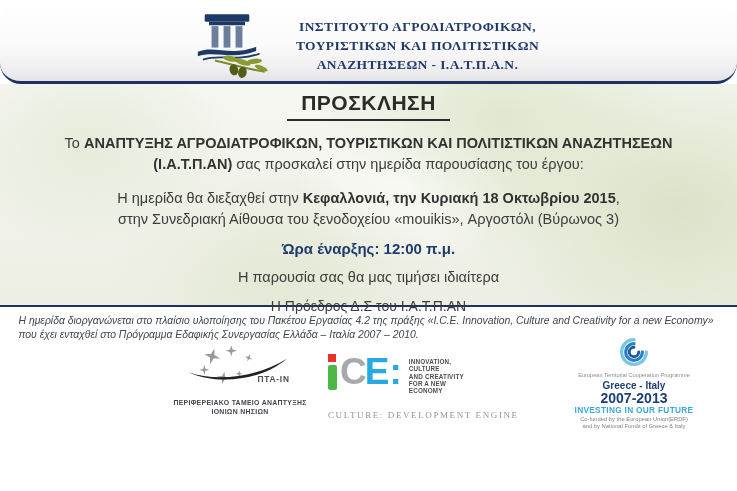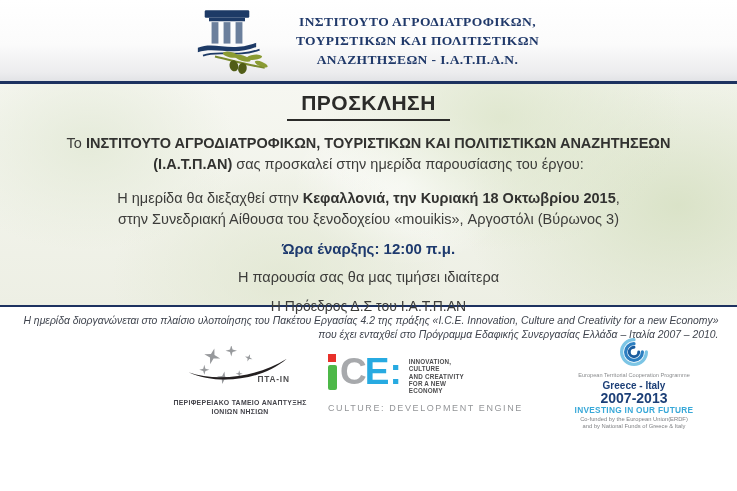--- a/index.html
+++ b/index.html
@@ -6,21 +6,21 @@
   .page{
     position:relative;width:737px;height:491px;margin:0 auto;
     background:#fff;overflow:hidden;
     font-family:"Liberation Sans",sans-serif;
   }
   
   .header{
     height:81px;
     background:linear-gradient(#ffffff 0%,#fbfbfb 55%,#ececee 90%,#e2e3e6 100%);
     border-bottom:3px solid #1d3260;
-    display:flex;align-items:center;justify-content:center;
+    display:flex;align-items:flex-end;justify-content:center;border-radius:21px;
   }
   .header-inner{display:flex;align-items:center;gap:26px;margin-left:-14px;}
   .logo-svg{width:86px;height:72px;flex:0 0 auto;}
   .inst-name{
     font-family:"Liberation Serif",serif;font-weight:bold;
     color:#20396a;font-size:13.5px;line-height:19px;
     text-align:center;letter-spacing:.4px;
   }
   
   .main{
@@ -43,37 +43,37 @@
   .intro b,.event b{font-weight:bold;color:#323230;}
   .proj{margin:14px 0 0;font-size:16.5px;line-height:20px;font-weight:bold;color:#223a68;letter-spacing:.2px;}
   .event{margin:14px auto 0;font-size:14.5px;line-height:21px;color:#3c3c3a;width:700px;}
   .time{margin:10px 0 0;font-size:15px;line-height:18px;font-weight:bold;color:#1e3a6e;}
   .honor{margin:10px 0 0;font-size:14.5px;line-height:18px;color:#3c3c3a;}
   .sig-role{margin:12px 0 0;font-size:14px;line-height:16px;color:#3c3c3a;}
   .sig-name{margin:1px 0 0;font-size:16px;line-height:18px;font-weight:bold;color:#323230;letter-spacing:.3px;text-decoration:underline;}
   
   .footer{position:relative;height:125px;background:#fff;}
   .disclaimer{
-    margin:7px auto 0;text-align:right;font-style:italic;
+    margin:7px auto 0;text-align:left;font-style:italic;
     font-size:10.4px;line-height:13.5px;color:#40454f;width:700px;
   }
   .pta{position:absolute;left:136px;top:32px;width:208px;text-align:center;}
   .pta svg{width:150px;height:46px;}
   .pta-caption{font-size:6.9px;line-height:8.5px;font-weight:bold;color:#45454c;letter-spacing:.3px;margin-top:3px;}
   .ice{position:absolute;left:328px;top:40px;width:170px;}
   .ice-row{display:flex;align-items:flex-start;}
   .ice-i{position:relative;width:10px;height:36px;margin-right:2px;}
   .ice-i-dot{position:absolute;left:0;top:0;width:8px;height:8px;background:#e8312a;}
   .ice-i-stem{position:absolute;left:0;bottom:0;width:9px;height:25px;background:#4db848;border-radius:2px;}
   .ice-c,.ice-e,.ice-colon{font-weight:bold;font-size:37px;line-height:36px;letter-spacing:-2px;}
   .ice-c{color:#a7a9ac;}
   .ice-e{color:#27aae1;}
   .ice-colon{color:#27aae1;margin-left:2px;letter-spacing:0;}
   .ice-tag{margin-left:7px;padding-top:4px;font-size:6.3px;line-height:7.3px;font-weight:bold;color:#4d4d4f;letter-spacing:.2px;}
-  .ice-sub{margin-top:9px;font-size:9px;color:#939598;letter-spacing:1.6px;white-space:nowrap;}
+  .ice-sub{margin-top:16px;font-size:9px;color:#939598;letter-spacing:1.6px;white-space:nowrap;font-family:Liberation Serif, serif;}
   .prog{position:absolute;left:545px;top:22px;width:178px;text-align:center;}
   .prog svg{width:32px;height:32px;}
   .prog-programme{font-size:5.6px;color:#8a8c8e;line-height:7px;}
   .prog-name{font-size:10px;line-height:13px;font-weight:bold;color:#1c3f77;}
   .prog-period{font-size:14px;line-height:12px;font-weight:bold;color:#1c3f77;}
   .prog-slogan{font-size:8.3px;line-height:11px;font-weight:bold;color:#38a8d8;letter-spacing:.3px;margin-top:1px;}
   .prog-fund{font-size:5.8px;line-height:7.2px;color:#808285;}
 </style>
 </head>
 <body>
@@ -103,21 +103,21 @@
         <div>ΤΟΥΡΙΣΤΙΚΩΝ ΚΑΙ ΠΟΛΙΤΙΣΤΙΚΩΝ</div>
         <div>ΑΝΑΖΗΤΗΣΕΩΝ - Ι.Α.Τ.Π.Α.Ν.</div>
       </div>
     </div>
   </div>
 
   <div class="main">
     <h1 class="title">ΠΡΟΣΚΛΗΣΗ</h1>
 
     <p class="intro">
-      <span><span>Το </span><b>ΙΝΣΤΙΤΟΥΤΟ ΑΓΡΟΔΙΑΤΡΟΦΙΚΩΝ, ΤΟΥΡΙΣΤΙΚΩΝ ΚΑΙ ΠΟΛΙΤΙΣΤΙΚΩΝ ΑΝΑΖΗΤΗΣΕΩΝ</b></span><br>
+      <span><span>Το </span><b>ΑΝΑΠΤΥΞΗΣ ΑΓΡΟΔΙΑΤΡΟΦΙΚΩΝ, ΤΟΥΡΙΣΤΙΚΩΝ ΚΑΙ ΠΟΛΙΤΙΣΤΙΚΩΝ ΑΝΑΖΗΤΗΣΕΩΝ</b></span><br>
       <span><b>(Ι.Α.Τ.Π.ΑΝ)</b><span> σας προσκαλεί στην ημερίδα παρουσίασης του έργου:</span></span>
     </p>
 
 
     <p class="event">
       <span><span>Η ημερίδα θα διεξαχθεί στην </span><b>Κεφαλλονιά, την Κυριακή 18 Οκτωβρίου 2015</b><span>,</span></span><br>
       <span>στην Συνεδριακή Αίθουσα του ξενοδοχείου «mouikis», Αργοστόλι (Βύρωνος 3)</span>
     </p>
 
     <p class="time">Ώρα έναρξης: 12:00 π.μ.</p>

